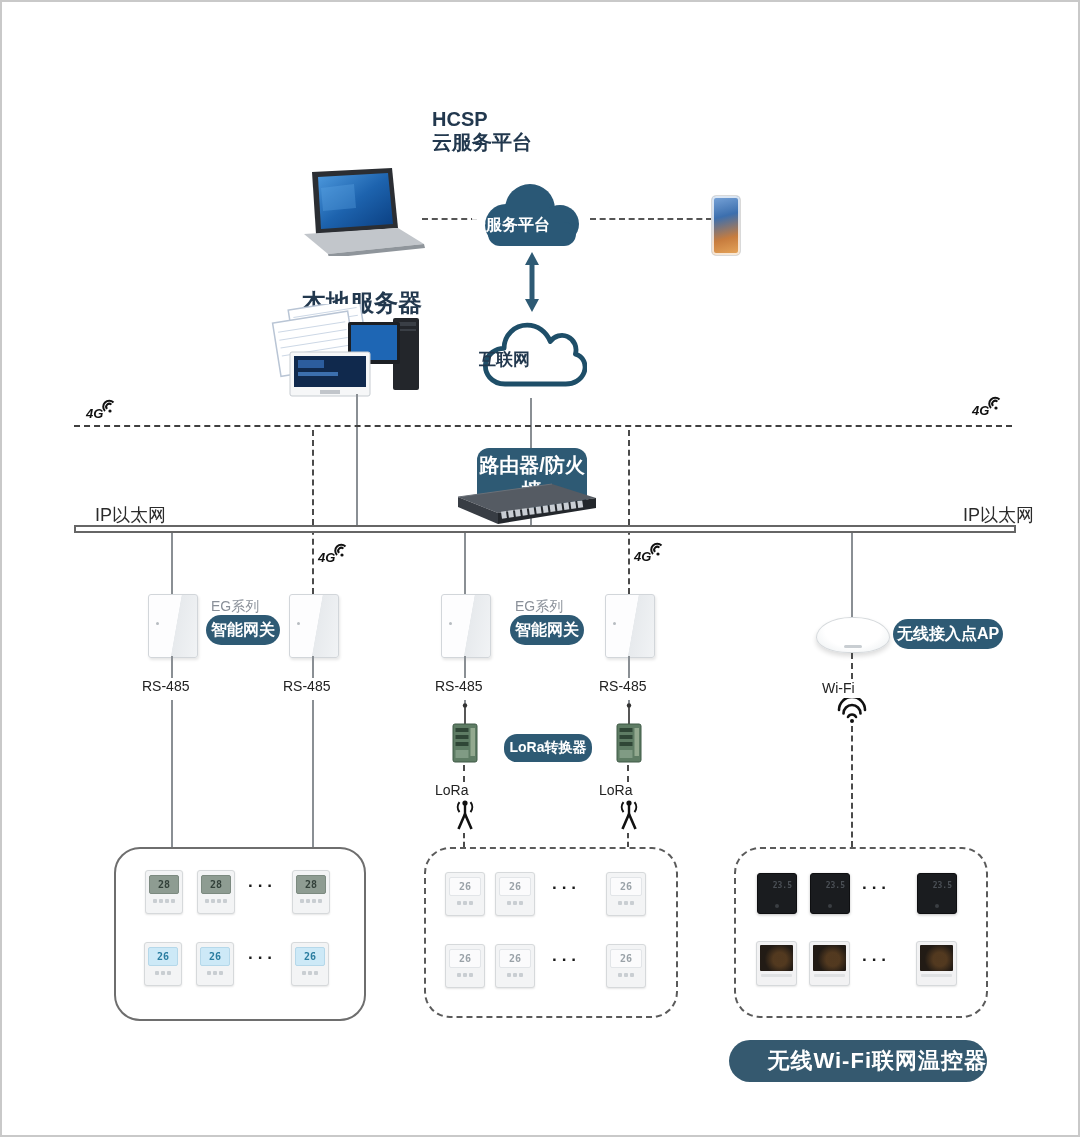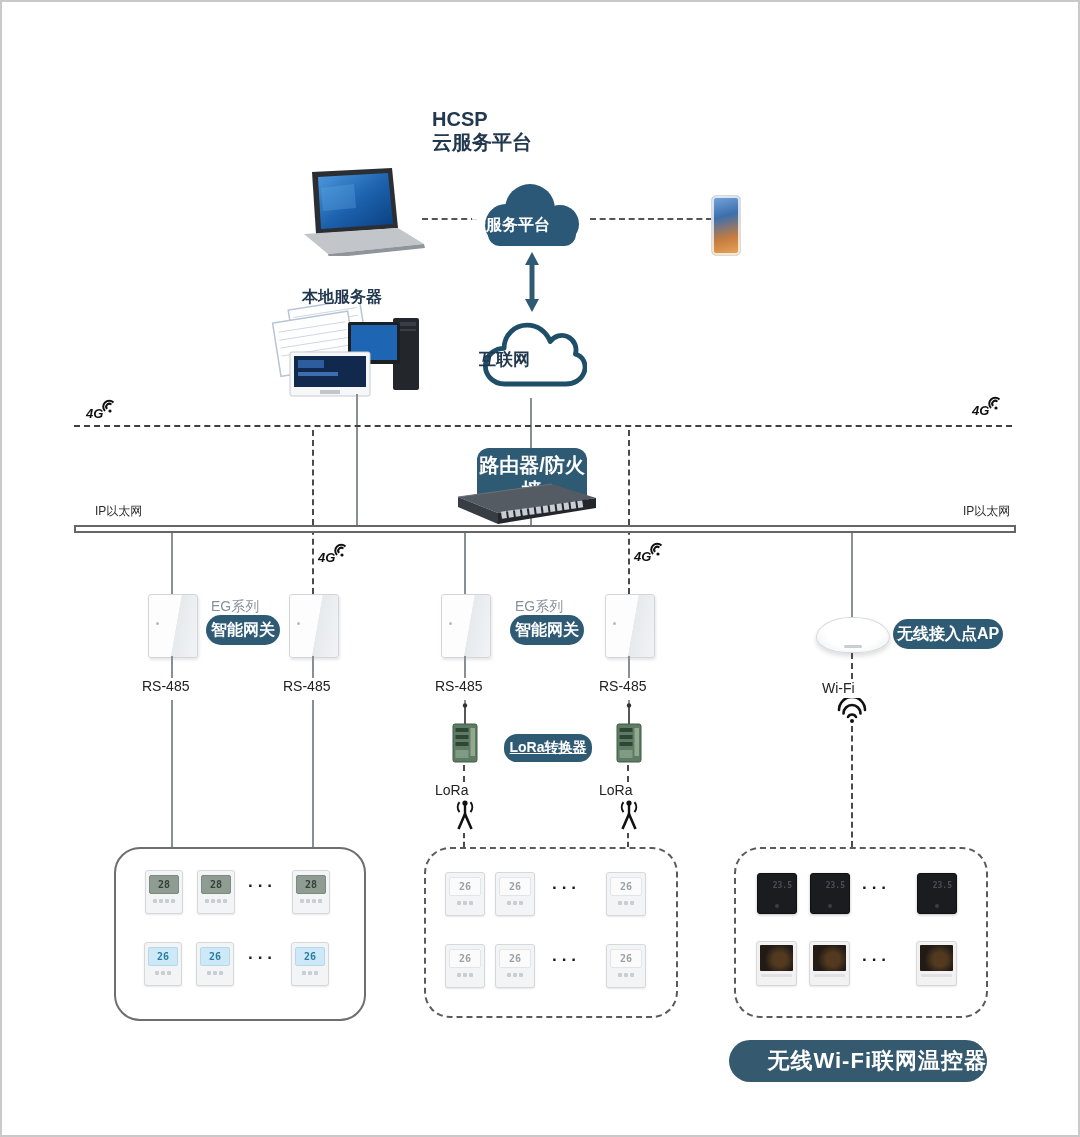--- a/index.html
+++ b/index.html
@@ -1,19 +1,19 @@
 <!DOCTYPE html>
 <html><head>
 <meta charset="utf-8">
 <style>
   html,body{margin:0;padding:0;background:#e9e9e9;font-family:"Liberation Sans","DejaVu Sans",sans-serif;}
   .page{position:relative;width:1080px;height:1137px;background:#ffffff;border:2px solid #c9c9c9;box-sizing:border-box;overflow:hidden;}
   .abs{position:absolute;}
   .lbl{position:absolute;color:#22384E;font-weight:bold;}
-  .smalltxt{position:absolute;color:#2b2b2b;font-size:12px;}
+  .smalltxt{position:absolute;color:#2b2b2b;font-size:18px;}
   .center{}
   
   .vline{position:absolute;width:0;border-left:2px solid #8a8f94;}
   .vdash{position:absolute;width:0;border-left:2px dashed #4a4a4a;}
   .hdash{position:absolute;height:0;border-top:2px dashed #3f3f3f;}
   .hdash-light{position:absolute;height:0;border-top:2px dashed #555;}
   .bus{position:absolute;left:72px;top:523px;width:938px;height:4px;background:#fff;border:2px solid #666;}
   
   .pill{position:absolute;background:#2E5A74;color:#fff;font-weight:bold;text-align:center;border-radius:15px;font-size:16px;padding:5px 0;line-height:1.25;}
   .bigpill{position:absolute;height:42px;line-height:42px;background:#35596F;color:#fff;font-weight:bold;font-size:22px;text-align:center;border-radius:21px;letter-spacing:1px;}
@@ -92,21 +92,21 @@
   <div class="abs" style="left:709px;top:193px;width:28px;height:59px;border-radius:5px;border:1px solid #d9d9d9;
        background:linear-gradient(165deg,#7ba6da 0%,#3c6fae 35%,#c77c3e 70%,#e8a85c 100%);
        box-shadow:inset 0 0 0 2px rgba(255,255,255,.75);"></div>
 
   <svg class="abs" style="left:519px;top:249px;" width="22" height="62" viewBox="0 0 22 62">
     <line x1="11" y1="12" x2="11" y2="50" stroke="#2E5A74" stroke-width="5"></line>
     <polygon points="11,1 4,14 18,14" fill="#2E5A74"></polygon>
     <polygon points="11,61 4,48 18,48" fill="#2E5A74"></polygon>
   </svg>
 
-  <div class="lbl" style="left:300px;top:285px;font-size:16px;">本地服务器</div>
+  <div class="lbl" style="left:300px;top:285px;font-size:24px;">本地服务器</div>
   <svg class="abs" style="left:258px;top:302px;" width="165" height="100" viewBox="0 0 165 100">
     <g transform="rotate(-9 70 40)">
       <rect x="34" y="0" width="72" height="52" fill="#ffffff" stroke="#b9c5d5" stroke-width="1.5"></rect>
       <g stroke="#cdd8e6" stroke-width="1">
           <line x1="38" y1="8" x2="102" y2="8"></line>
           <line x1="38" y1="16" x2="102" y2="16"></line>
           <line x1="38" y1="24" x2="102" y2="24"></line>
           <line x1="38" y1="32" x2="102" y2="32"></line>
           <line x1="38" y1="40" x2="102" y2="40"></line>
         </g>
@@ -255,21 +255,21 @@
   <svg class="abs" style="left:612px;top:700px;" width="30" height="62" viewBox="0 0 30 62">
     <circle cx="15" cy="3.5" r="2.2" fill="#333"></circle>
     <line x1="15" y1="5" x2="15" y2="22" stroke="#444" stroke-width="1.8"></line>
     <rect x="3" y="22" width="24" height="38" rx="2" fill="#5E7C64" stroke="#3f5a46"></rect>
     <rect x="5.5" y="26" width="13" height="4" fill="#2f4636"></rect>
     <rect x="5.5" y="33" width="13" height="4" fill="#2f4636"></rect>
     <rect x="5.5" y="40" width="13" height="4" fill="#2f4636"></rect>
     <rect x="20.5" y="26" width="4.5" height="28" fill="#93a98f"></rect>
     <rect x="5.5" y="48" width="13" height="8" fill="#8fa892" opacity="0.7"></rect>
   </svg>
-  <div class="pill" style="left:502px;top:732px;width:88px;font-size:14px;border-radius:13px;text-decoration:underline;">LoRa转换器</div>
+  <div class="pill" style="left:502px;top:732px;width:88px;font-size:14px;border-radius:13px;">LoRa转换器</div>
 
   <div class="vdash" style="left:461px;top:763px;height:17px;"></div>
   <div class="vdash" style="left:625px;top:763px;height:17px;"></div>
 
   <div class="abs center" style="left:433px;top:780px;width:60px;font-size:14px;color:#222;">LoRa</div>
   <div class="abs center" style="left:597px;top:780px;width:60px;font-size:14px;color:#222;">LoRa</div>
 
   <svg class="abs" style="left:449px;top:797px;" width="28" height="32" viewBox="0 0 28 32">
     <circle cx="14" cy="4" r="2.6" fill="#111"></circle>
     <line x1="14" y1="6" x2="14" y2="17" stroke="#111" stroke-width="2.4"></line>

